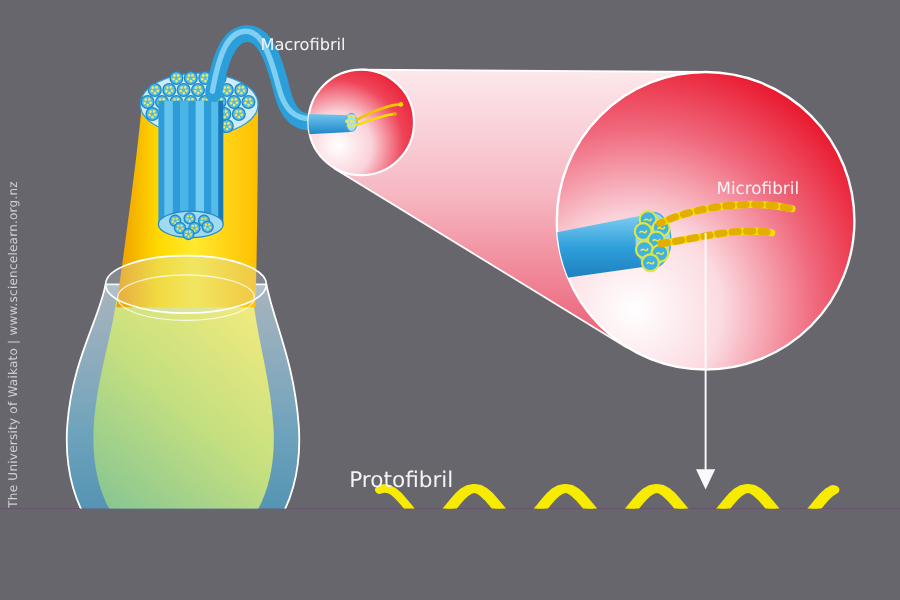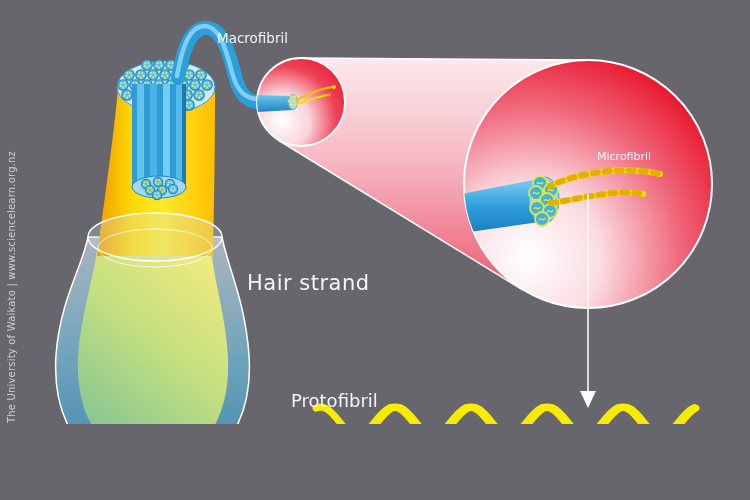--- a/index.html
+++ b/index.html
@@ -1,21 +1,21 @@
 <!DOCTYPE html>
 <html><head>
 <meta charset="utf-8">
 <style>
   html,body{margin:0;padding:0;background:#67666C;}
   #stage{position:relative;width:750px;height:424px;overflow:hidden;
          font-family:"DejaVu Sans","Liberation Sans",sans-serif;background:#701a75;}
   #stage svg{position:absolute;left:0;top:0;}
   .label{position:absolute;color:#F4F4F6;white-space:nowrap;}
   .label-macrofibril{left:217px;top:30px;font-size:13.5px;}
-  .label-microfibril{left:597px;top:150px;font-size:11px;}
+  .label-microfibril{left:597px;top:150px;font-size:14px;}
   .label-protofibril{left:291px;top:390px;font-size:18px;}
   .label-hairstrand{left:247px;top:271px;font-size:21px;letter-spacing:0.5px;}
   .label-copyright{left:6px;top:493px;font-size:10px;color:#CFCFD4;letter-spacing:0.2px;
                    transform:rotate(-90deg);transform-origin:0 0;}
 </style>
 </head>
 <body>
 
 <div id="stage">
 <svg width="750" height="500" viewBox="0 0 750 500">
@@ -392,16 +392,15 @@
   </g>
 
   <g id="protofibril">
         <path d="M316.0,408.1 L320.0,407.0 L324.0,407.6 L328.0,409.7 L332.0,413.2 L336.0,417.6 L340.0,422.5 L344.0,427.4 L348.0,431.6 L352.0,434.8 L356.0,436.7 L360.0,436.9 L364.0,435.5 L368.0,432.7 L372.0,428.7 L376.0,424.0 L380.0,419.0 L384.0,414.4 L388.0,410.6 L392.0,408.1 L396.0,407.0 L400.0,407.6 L404.0,409.7 L408.0,413.2 L412.0,417.6 L416.0,422.5 L420.0,427.4 L424.0,431.6 L428.0,434.8 L432.0,436.7 L436.0,436.9 L440.0,435.5 L444.0,432.7 L448.0,428.7 L452.0,424.0 L456.0,419.0 L460.0,414.4 L464.0,410.6 L468.0,408.1 L472.0,407.0 L476.0,407.6 L480.0,409.7 L484.0,413.2 L488.0,417.6 L492.0,422.5 L496.0,427.4 L500.0,431.6 L504.0,434.8 L508.0,436.7 L512.0,436.9 L516.0,435.5 L520.0,432.7 L524.0,428.7 L528.0,424.0 L532.0,419.0 L536.0,414.4 L540.0,410.6 L544.0,408.1 L548.0,407.0 L552.0,407.6 L556.0,409.7 L560.0,413.2 L564.0,417.6 L568.0,422.5 L572.0,427.4 L576.0,431.6 L580.0,434.8 L584.0,436.7 L588.0,436.9 L592.0,435.5 L596.0,432.7 L600.0,428.7 L604.0,424.0 L608.0,419.0 L612.0,414.4 L616.0,410.6 L620.0,408.1 L624.0,407.0 L628.0,407.6 L632.0,409.7 L636.0,413.2 L640.0,417.6 L644.0,422.5 L648.0,427.4 L652.0,431.6 L656.0,434.8 L660.0,436.7 L664.0,436.9 L668.0,435.5 L672.0,432.7 L676.0,428.7 L680.0,424.0 L684.0,419.0 L688.0,414.4 L692.0,410.6 L696.0,408.1" fill="none" stroke="#F7EC00" stroke-width="7" stroke-linecap="round"></path>
         <path d="M370.0,427.8 L374.0,423.0 L378.0,418.1 L382.0,413.6 L386.0,410.0 L390.0,407.7 L394.0,407.0 L398.0,407.9 L402.0,410.3 L406.0,414.0 L410.0,418.5 L414.0,423.4 L418.0,428.2 L422.0,432.3 L426.0,435.3 L430.0,436.8 L434.0,436.8 L438.0,435.1 L442.0,432.0 L446.0,427.8 L450.0,423.0 L454.0,418.1 L458.0,413.6 L462.0,410.0 L466.0,407.7 L470.0,407.0 L474.0,407.9 L478.0,410.3 L482.0,414.0 L486.0,418.5 L490.0,423.4 L494.0,428.2 L498.0,432.3 L502.0,435.3 L506.0,436.8 L510.0,436.8 L514.0,435.1 L518.0,432.0 L522.0,427.8 L526.0,423.0 L530.0,418.1 L534.0,413.6 L538.0,410.0 L542.0,407.7 L546.0,407.0 L550.0,407.9 L554.0,410.3 L558.0,414.0 L562.0,418.5 L566.0,423.4 L570.0,428.2 L574.0,432.3 L578.0,435.3 L582.0,436.8 L586.0,436.8 L590.0,435.1 L594.0,432.0 L598.0,427.8 L602.0,423.0 L606.0,418.1 L610.0,413.6 L614.0,410.0 L618.0,407.7 L622.0,407.0 L626.0,407.9 L630.0,410.3 L634.0,414.0 L638.0,418.5 L642.0,423.4 L646.0,428.2 L650.0,432.3 L654.0,435.3 L658.0,436.8 L662.0,436.8 L666.0,435.1 L670.0,432.0 L674.0,427.8 L678.0,423.0 L682.0,418.1 L686.0,413.6 L690.0,410.0 L694.0,407.7" fill="none" stroke="#F7EC00" stroke-width="7" stroke-linecap="round"></path>
       </g>
 </svg>
 
 <div class="label label-macrofibril">Macrofibril</div>
 <div class="label label-microfibril">Microfibril</div>
-<div class="label label-hairstrand">Hair strand</div>
 <div class="label label-protofibril">Protofibril</div>
 <div class="label label-copyright">©2007-2011 The University of Waikato | www.sciencelearn.org.nz</div>
 </div>
 
 </body></html>

